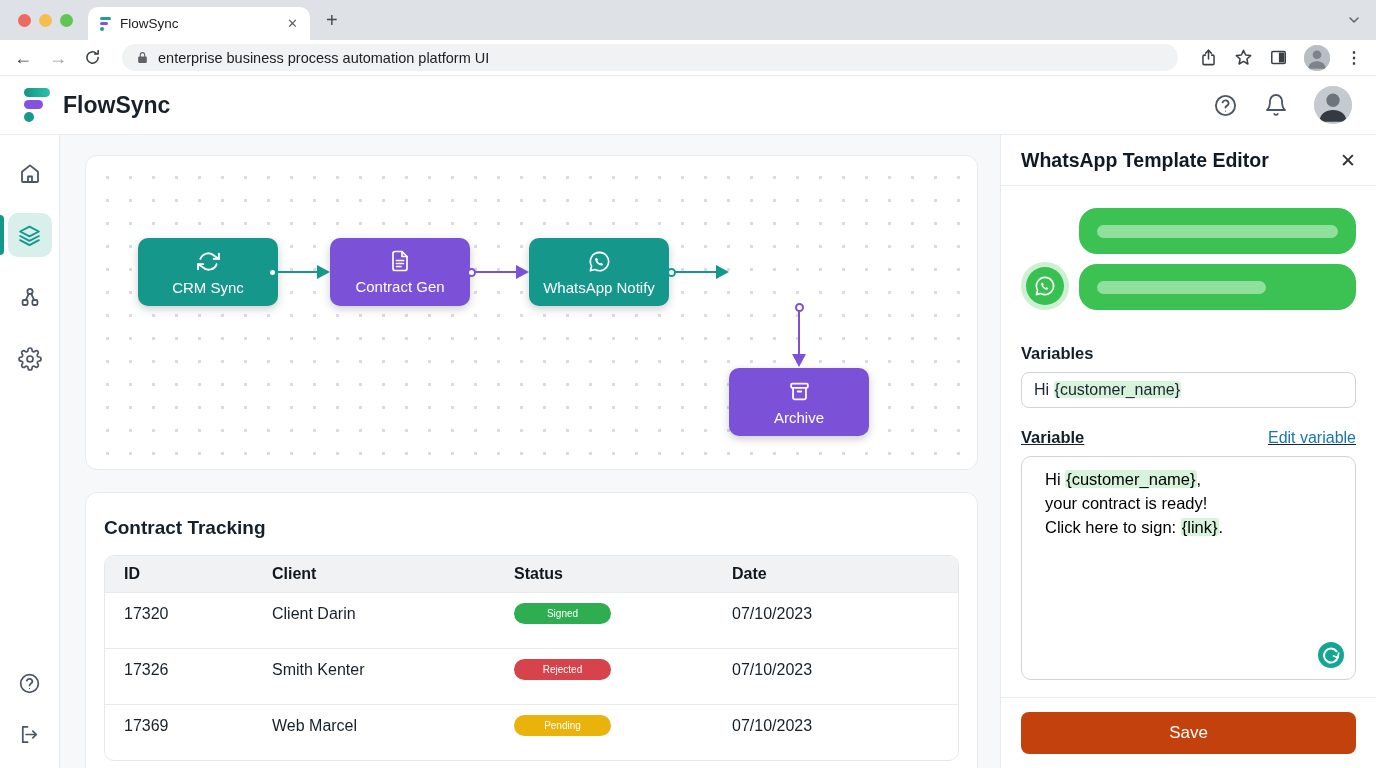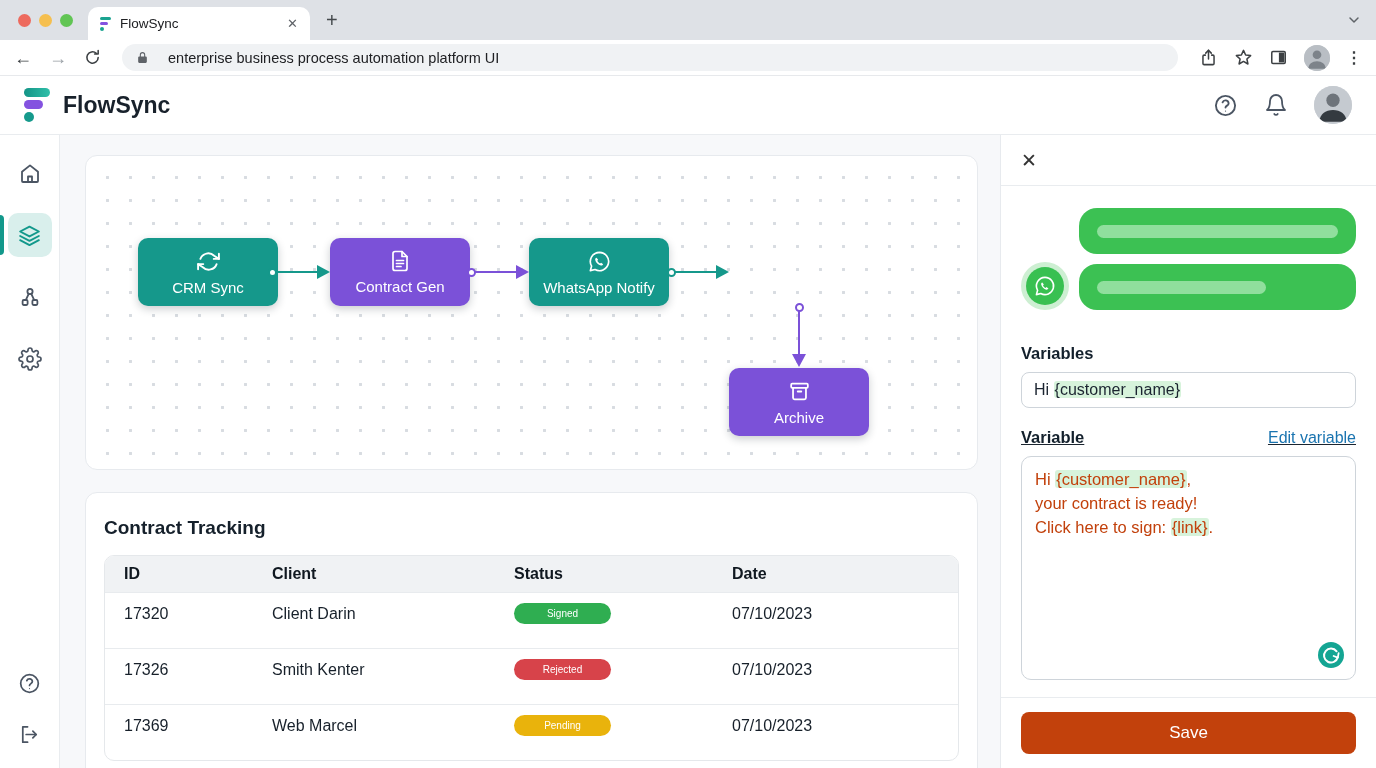--- a/index.html
+++ b/index.html
@@ -16,21 +16,21 @@
   .tab-title { font-size:13.5px; color:#202124; flex:1; }
   .tab-close { font-size:13px; color:#5f6368; cursor:default; }
   .newtab { position:absolute; left:326px; top:9px; font-size:20px; color:#45494d; line-height:22px; }
   .strip-chevron { position:absolute; right:14px; top:12px; color:#5f6368; }
 
   .toolbar { height:36px; background:#fff; display:flex; align-items:center;
     padding:0 14px; gap:17px; border-bottom:1px solid #e7e9ec; }
   .nav-ic { font-size:18px; color:#3c4043; line-height:1; }
   .nav-ic.fwd { color:#9aa0a6; }
   .urlbar { flex:1; height:27px; background:#f0f2f4; border-radius:14px; display:flex;
-    align-items:center; padding:0 14px; gap:19px; margin:0 4px; }
+    align-items:center; padding:0 14px; gap:9px; margin:0 4px; }
   .url-text { font-size:14.5px; color:#202124; }
   .tb-right { display:flex; align-items:center; gap:16px; }
   .avatar-sm { width:26px; height:26px; border-radius:50%; background:#c9ced3; overflow:hidden; }
   .kebab { font-size:16px; color:#3c4043; font-weight:bold; letter-spacing:0; }
 
   
   .app-header { height:59px; background:#fff; border-bottom:1px solid #e9ecef;
     display:flex; align-items:center; padding:0 24px; }
   .logo { display:flex; flex-direction:column; }
   .logo .b1 { width:26px; height:9px; border-radius:5px; background:linear-gradient(90deg,#149486,#2fbfa9); }
@@ -99,21 +99,21 @@
     padding:0 18px; }
   .bubble-bar { height:13px; border-radius:7px; background:#90df9d; }
   .bar-1 { width:100%; } .bar-2 { width:70%; }
   .field-label { font-size:16.5px; font-weight:bold; color:#13202c; }
   .lbl-variables { margin-top:34px; }
   .input-box { margin-top:9px; height:36px; border:1px solid #ced4da; border-radius:8px;
     display:flex; align-items:center; padding:8px 12px; font-size:16px; color:#1b2430; }
   .variable-row { margin-top:20px; display:flex; align-items:center; justify-content:space-between;text-decoration:underline; }
   .edit-link { font-size:16px; color:#1a74b0; }
   .textarea-box { margin-top:9px; height:255px; border:1px solid #ced4da; border-radius:10px;
-    padding:11px 13px; font-size:16.5px; line-height:1.45; color:#c2410c; position:relative; }
+    padding:11px 23px; font-size:16.5px; line-height:1.45; color:#000000; position:relative; }
   .hl { background:#d7f3db; border-radius:3px; padding:0 1px; }
   .grammarly { position:absolute; right:11px; bottom:11px; }
   .panel-footer { margin:17px -20px 0; border-top:1px solid #e9ecef; padding:14px 20px 0; }
   .save-btn { width:100%; height:42px; background:#c2410c; border:none; border-radius:8px;
     color:#fff; font-size:17px; font-family:inherit; }
 
   svg { display:block; }
   .mini-logo { display:flex; flex-direction:column; }
   .mini-logo i { display:block; border-radius:2px; }
   .mini-logo .m1 { width:11px; height:3.5px; background:#1aa390; }
@@ -388,20 +388,21 @@
                 <td>07/10/2023</td>
               </tr>
             </tbody>
         </table>
       </div>
     </div>
   </div>
 
   <div class="panel">
     <div class="panel-head">
+      <span class="panel-title">WhatsApp Template Editor</span>
       <span class="panel-close">✕</span>
     </div>
     <div class="panel-divider"></div>
 
     <div class="preview">
       <span class="wa-badge">
         <span class="wa-badge-inner">
           <svg width="24" height="24" viewBox="0 0 24 24" fill="none" stroke="#fff" stroke-width="1.6" stroke-linecap="round" stroke-linejoin="round">
               <path d="M12 3.4a8.6 8.6 0 0 0-7.4 12.9L3.4 20.6l4.4-1.1A8.6 8.6 0 1 0 12 3.4z"></path>
               <path d="M9.3 8.5l1.5 1.9-.8 1c.5 1.1 1.4 2 2.5 2.5l1-.8 1.9 1.5c-.4.8-1.2 1.3-2.1 1.1-2.4-.5-4.6-2.7-5.1-5.1-.2-.9.2-1.7 1.1-2.1z" fill="#fff" stroke="none"></path>

